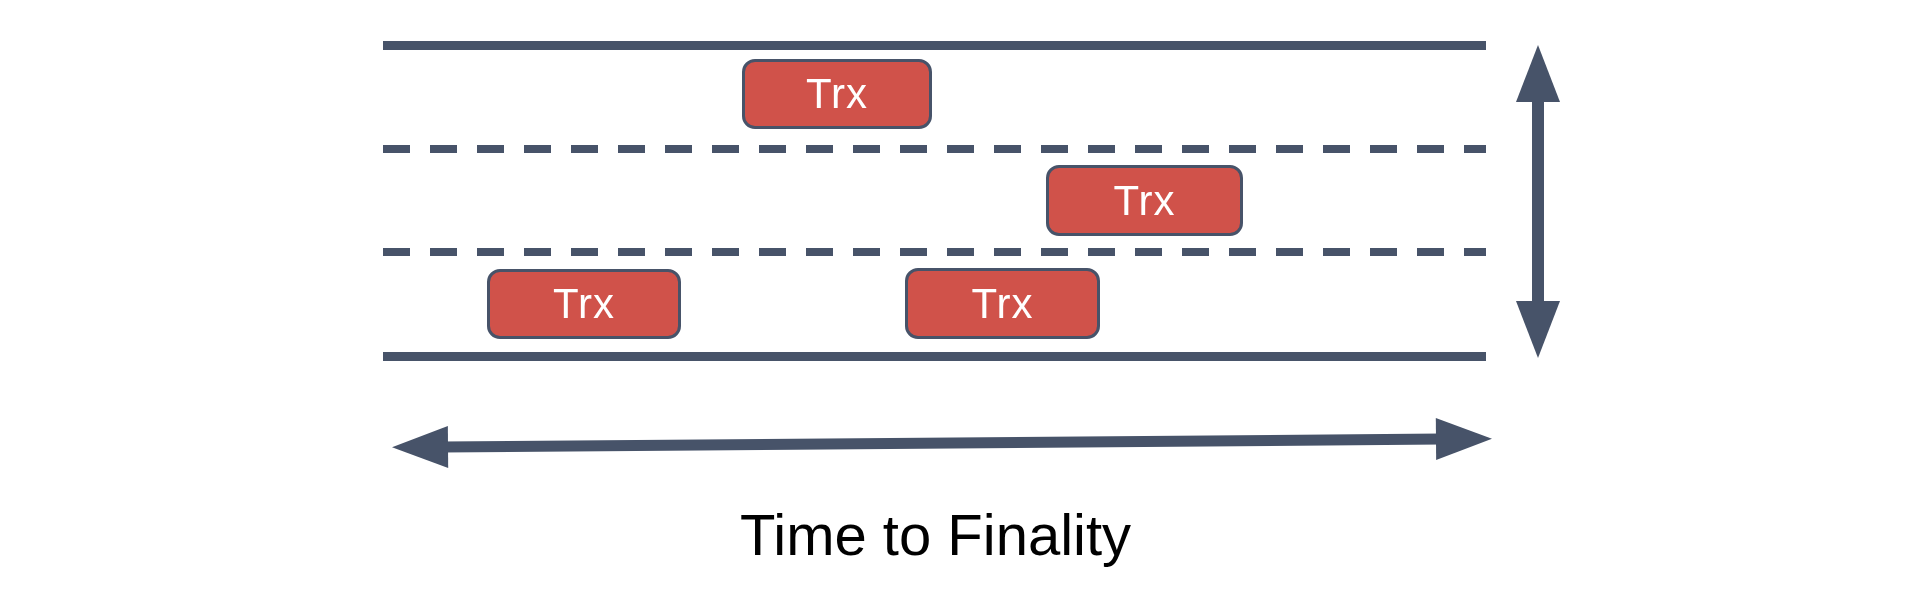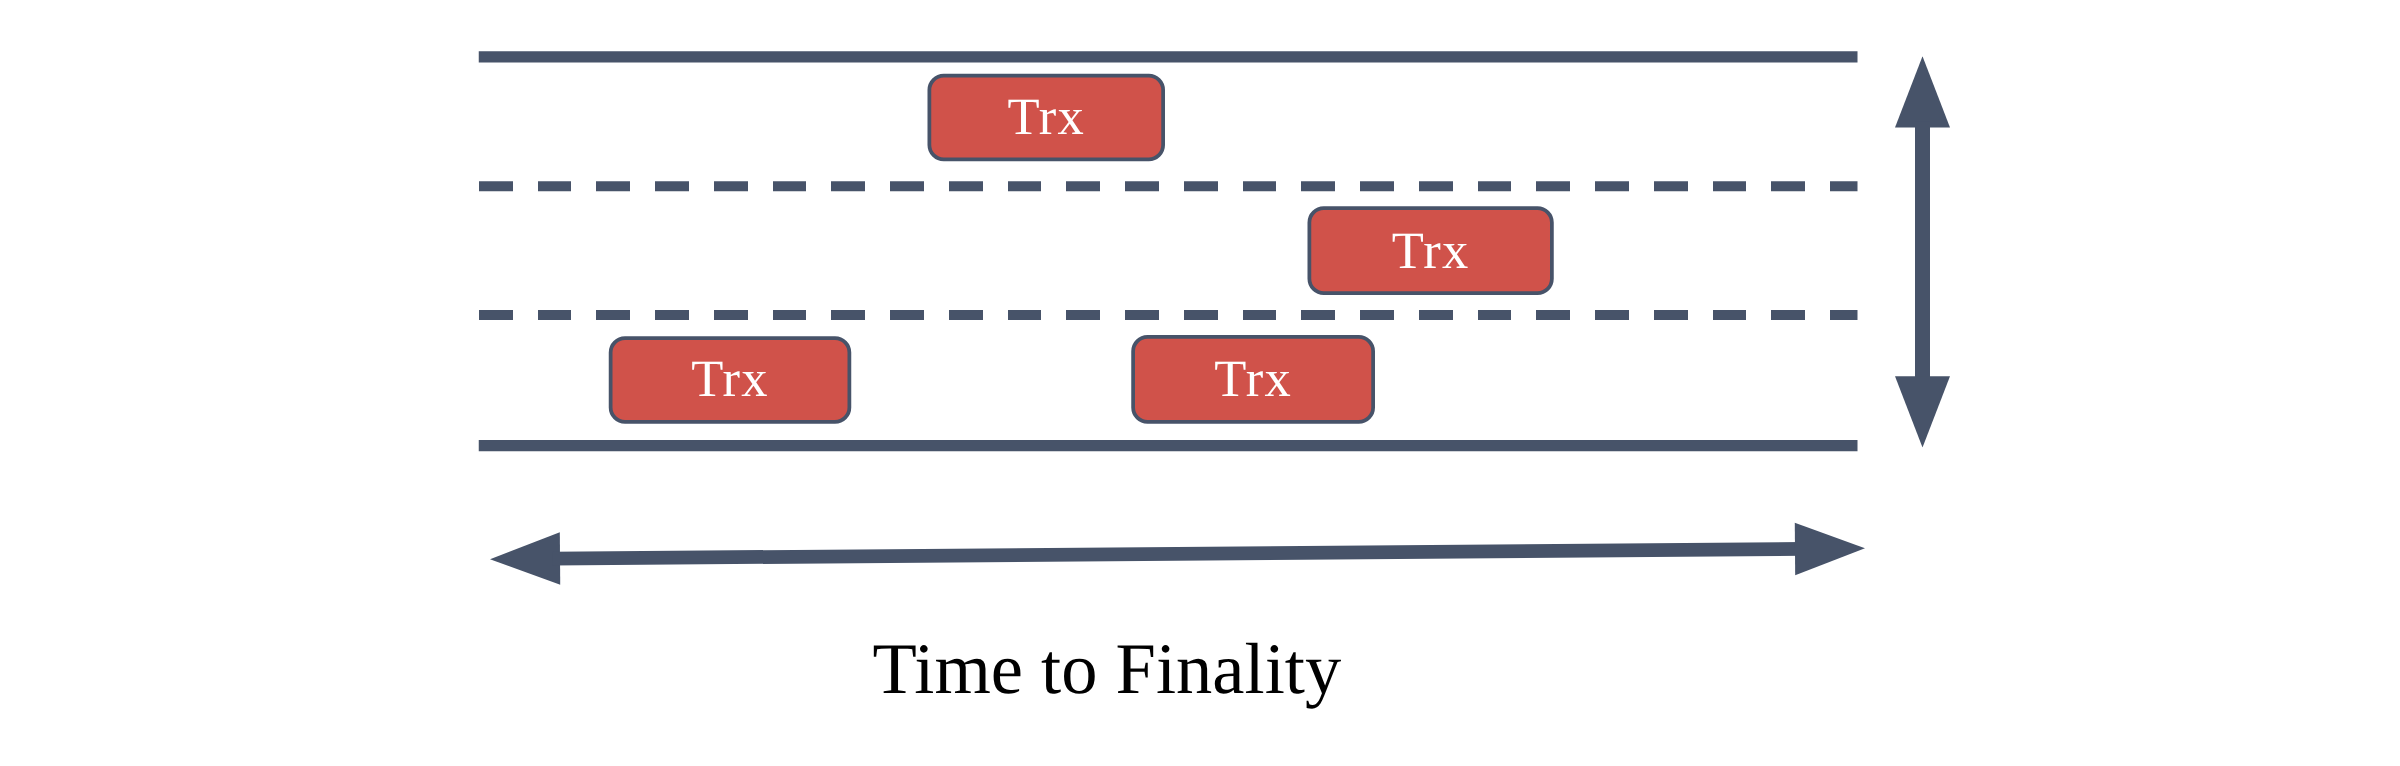--- a/index.html
+++ b/index.html
@@ -1,19 +1,19 @@
 <!DOCTYPE html>
 <html style="--slate: #475369; --red: #d0524a; --text: #000000; --trx_text: #ffffff; --background: #ffffff;"><head>
 <meta charset="utf-8">
 <style>
   html,body { margin:0; padding:0; background:#fff; }
   .canvas {
     position:relative; width:1920px; height:613px;
     background:var(--background,#ffffff);
-    font-family:Liberation Serif, serif;
+    font-family:Liberation Sans, sans-serif;
     overflow:hidden;
   }
   
   .line { position:absolute; left:383px; width:1103px; }
   .line-solid { height:9px; background:var(--slate); }
   .line-top { top:41px; }
   .line-bottom { top:352px; }
   .line-dashed {
     height:8px;
     background:repeating-linear-gradient(to right, var(--slate) 0 27px, transparent 27px 47px);
@@ -32,21 +32,21 @@
   .trx-1 { left:742px;  top:59px;  width:190px; height:70px; }
   .trx-2 { left:1046px; top:165px; width:197px; height:71px; }
   .trx-3 { left:487px;  top:269px; width:194px; height:70px; }
   .trx-4 { left:905px;  top:268px; width:195px; height:71px; }
   
   .axis-label {
     position:absolute; color:var(--text,#000);
     font-size:58px; line-height:1.1; white-space:nowrap;
   }
   .label-throughput { left:1583px; top:144px; }
-  .label-ttf { left:698px; top:503px;text-align:right; }
+  .label-ttf { left:740px; top:503px;text-align:right; }
   
   .arrow { position:absolute; color:var(--slate); }
   .arrow-vertical { left:1515px; top:45px; }
   .arrow-horizontal { left:392px; top:421px; transform:rotate(-0.45deg); }
 </style>
 </head>
 <body>
 
 <div class="canvas">
 

